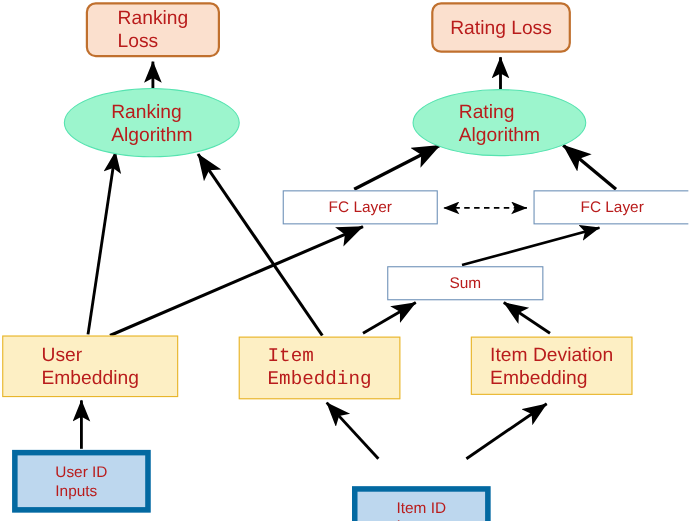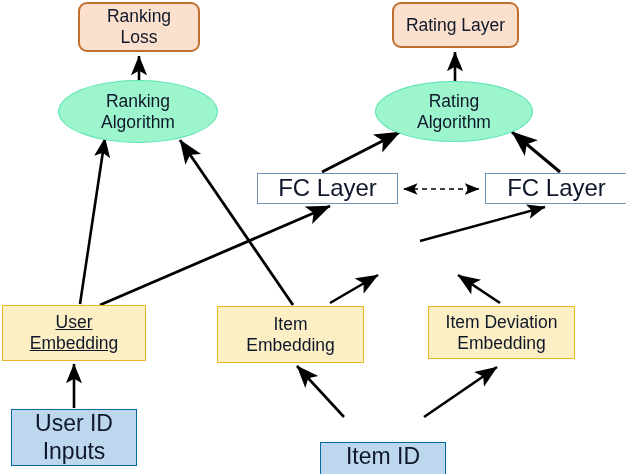--- a/index.html
+++ b/index.html
@@ -21,23 +21,23 @@
     left: 0;
     top: 0;
     width: 626px;
     height: 474px;
   }
   .node {
     position: absolute;
     display: flex;
     align-items: center;
     justify-content: center;
-    text-align: center;
+    text-align: left;
     box-sizing: border-box;
-    color: #0f172a;
+    color: #b91c1c;
     line-height: 1.18;
     z-index: 5;
   }
   .node .label {
     display: block;
     white-space: pre-line;
     padding: 0 2px;
   }
   
   .node-loss {
@@ -50,33 +50,33 @@
   .node-algo {
     background: #9cf5cd;
     border: 1px solid #56e3b0;
     border-radius: 50%;
     font-size: 17.5px;
   }
   
   .node-proc {
     background: #ffffff;
     border: 1.4px solid #6f92b8;
-    font-size: 24px;
+    font-size: 14px;
   }
   
   .node-embed {
     background: #fdefc4;
     border: 1.4px solid #e8b52b;
     font-size: 17.5px;
   }
   
   .node-input {
     background: #bdd7ee;
-    border: 1px solid #0369a1;
-    font-size: 23px;
+    border: 5px solid #0369a1;
+    font-size: 14px;
   }
 </style>
 </head>
 <body>
 
 <div id="canvas">
 
   <svg id="edges" viewBox="0 0 626 474" width="626" height="474" xmlns="http://www.w3.org/2000/svg">
     <defs>
       <marker id="ah" markerWidth="9" markerHeight="9" refX="7.4" refY="3.1" orient="auto" markerUnits="strokeWidth">
@@ -118,48 +118,51 @@
 
     <line x1="424" y1="417" x2="497" y2="367" stroke="#000000" stroke-width="2.6" marker-end="url(#ahs)"></line>
   </svg>
 
   <div class="node node-loss" style="left:78px; top:2px; width:122px; height:50px;">
     <span class="label">Ranking
 Loss</span>
   </div>
 
   <div class="node node-loss" style="left:392px; top:2px; width:127px; height:46px;">
-    <span class="label">Rating Layer</span>
+    <span class="label">Rating Loss</span>
   </div>
 
   <div class="node node-algo" style="left:58px; top:80px; width:160px; height:63px;">
     <span class="label">Ranking
 Algorithm</span>
   </div>
 
   <div class="node node-algo" style="left:375px; top:81px; width:158px; height:61px;">
     <span class="label">Rating
 Algorithm</span>
   </div>
 
   <div class="node node-proc" style="left:257px; top:173px; width:141px; height:31px;">
     <span class="label">FC Layer</span>
   </div>
 
   <div class="node node-proc" style="left:485px; top:173px; width:143px; height:31px;">
     <span class="label">FC Layer</span>
   </div>
 
+  <div class="node node-proc" style="left:352px; top:242px; width:142px; height:31px;">
+    <span class="label">Sum</span>
+  </div>
 
-  <div class="node node-embed" style="left:2px; top:305px; width:144px; height:56px;text-decoration:underline;">
+  <div class="node node-embed" style="left:2px; top:305px; width:160px; height:56px;">
     <span class="label">User
 Embedding</span>
   </div>
 
-  <div class="node node-embed" style="left:217px; top:306px; width:147px; height:57px;">
+  <div class="node node-embed" style="left:217px; top:306px; width:147px; height:57px;font-family:Liberation Mono, monospace;">
     <span class="label">Item
 Embedding</span>
   </div>
 
   <div class="node node-embed" style="left:428px; top:306px; width:147px; height:53px;">
     <span class="label">Item Deviation
 Embedding</span>
   </div>
 
   <div class="node node-input" style="left:11px; top:409px; width:126px; height:57px;">

